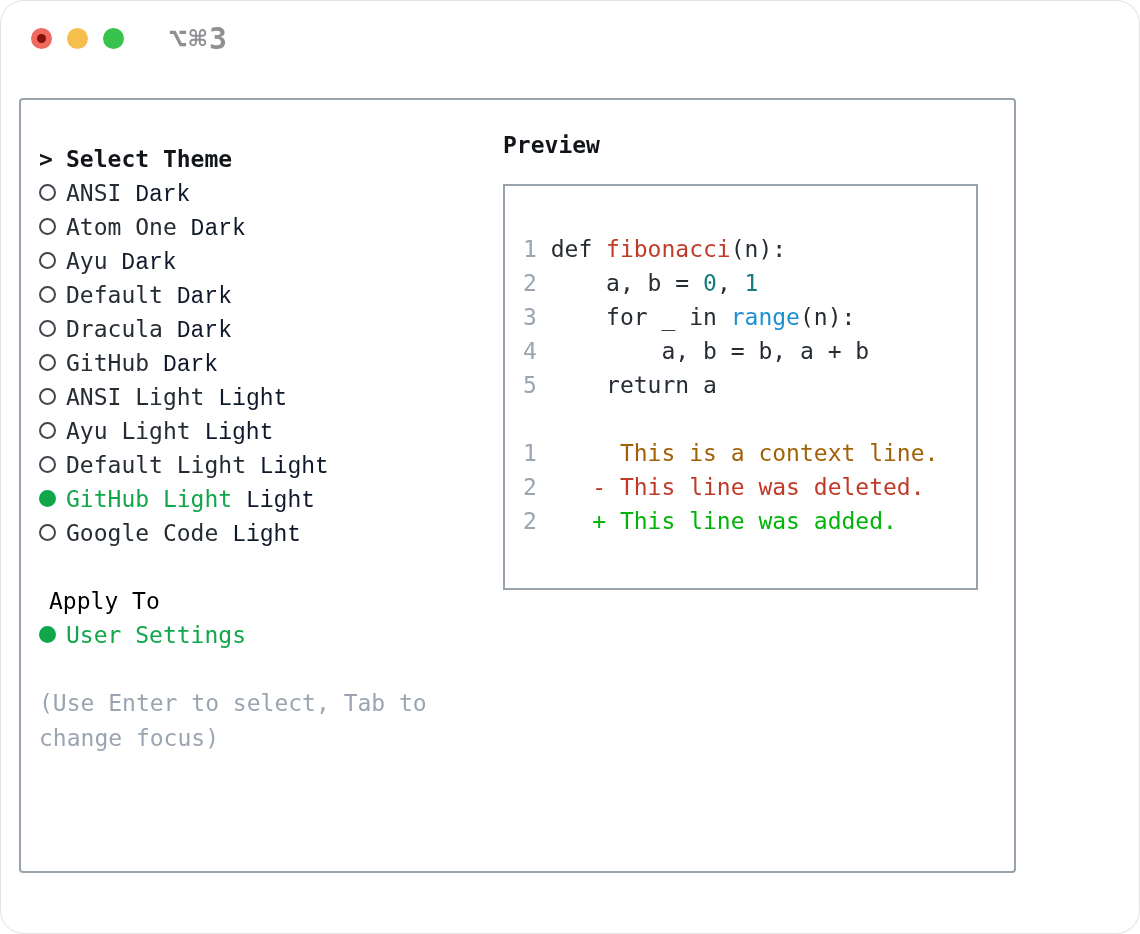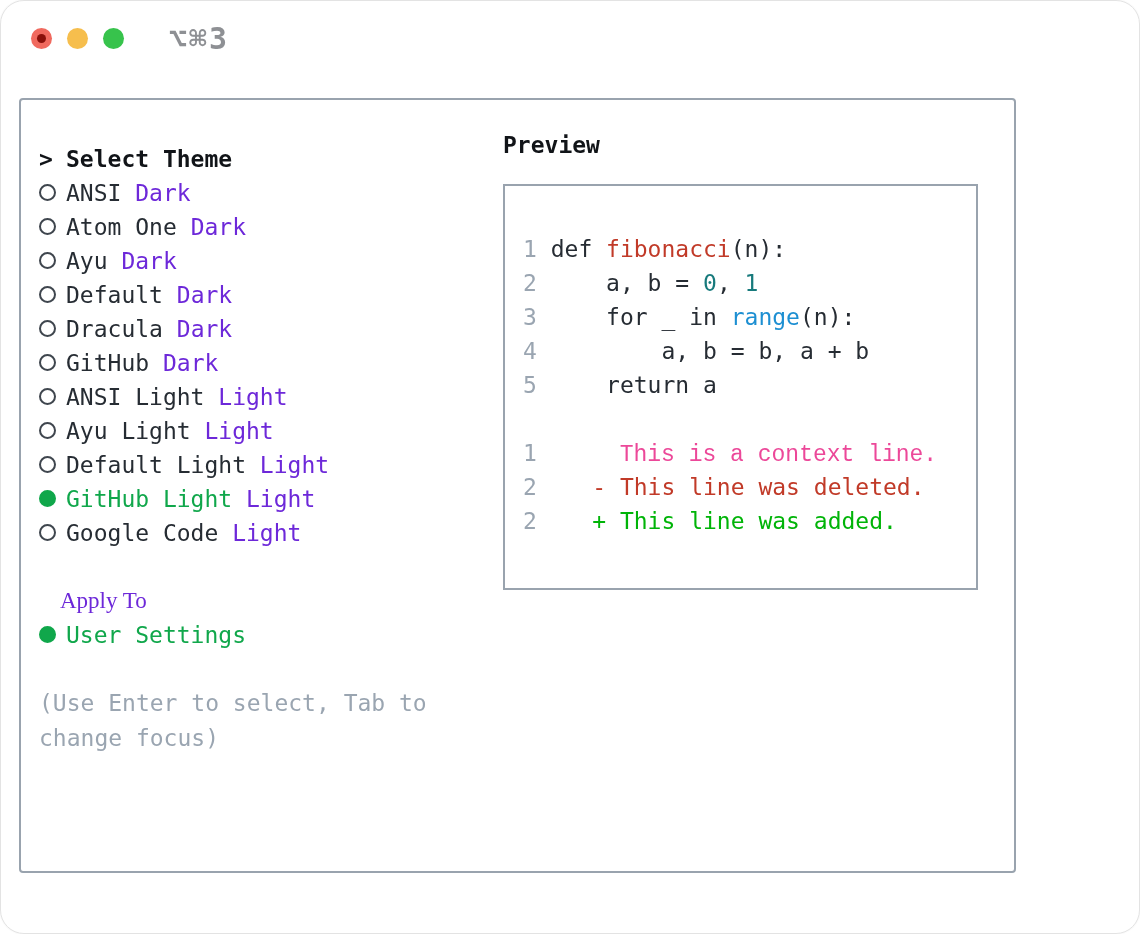--- a/index.html
+++ b/index.html
@@ -19,36 +19,36 @@
          background:#ffffff;box-sizing:border-box;}
   .theme-col{position:absolute;left:18px;top:42px;width:440px;font-size:23px;line-height:34px;color:#262c33;}
   .row{white-space:nowrap;height:34px;}
   .slot{display:inline-block;width:27px;vertical-align:baseline;}
   .caret{font-weight:bold;color:#111418;}
   .hdr{font-weight:bold;color:#111418;}
   .dot{display:inline-block;width:13px;height:13px;border-radius:50%;border:2px solid #3f464e;box-sizing:content-box;}
   .dot.sel{background:#10a74b;border-color:#10a74b;}
   .t-name{color:#262c33;}
   .t-name.sel{color:#10a74b;}
-  .t-tag{color:#6d28d9;}
+  .t-tag{color:#0f172a;font-family:Liberation Mono, monospace;}
   .apply{margin-top:34px;}
-  .apply-hdr{color:#6d28d9;margin-left:21px;height:34px;font-family:Liberation Serif, serif;}
+  .apply-hdr{color:#000000;margin-left:10px;height:34px;}
   .hint{margin-top:34px;color:#9aa5b1;width:420px;white-space:normal;line-height:35px;}
   
   .preview-col{position:absolute;left:482px;top:28px;}
   .preview-title{font-size:23px;line-height:34px;font-weight:bold;color:#111418;}
   .preview-box{margin-top:22px;width:475px;height:406px;border:2px solid #99a3ae;background:#ffffff;
                box-sizing:border-box;padding:46px 8px 0 18px;overflow:hidden;}
   .code-line{white-space:pre;font-size:23px;line-height:34px;height:34px;}
   .ln{display:inline-block;width:1ch;margin-right:1ch;color:#9aa5b1;}
   .t-plain{color:#262c33;}
   .t-red{color:#c13a28;}
   .t-teal{color:#177a7c;}
   .t-blue{color:#1d8fd2;}
-  .t-gray{color:#ec4899;font-family:Liberation Mono, monospace;}
+  .t-gray{color:#a16207;}
   .t-del{color:#c13a28;}
   .t-add{color:#00b408;}
 </style>
 </head>
 <body>
 
 <div class="window">
   <div class="titlebar">
     <div class="traffic red"></div>
     <div class="traffic yellow"></div>

